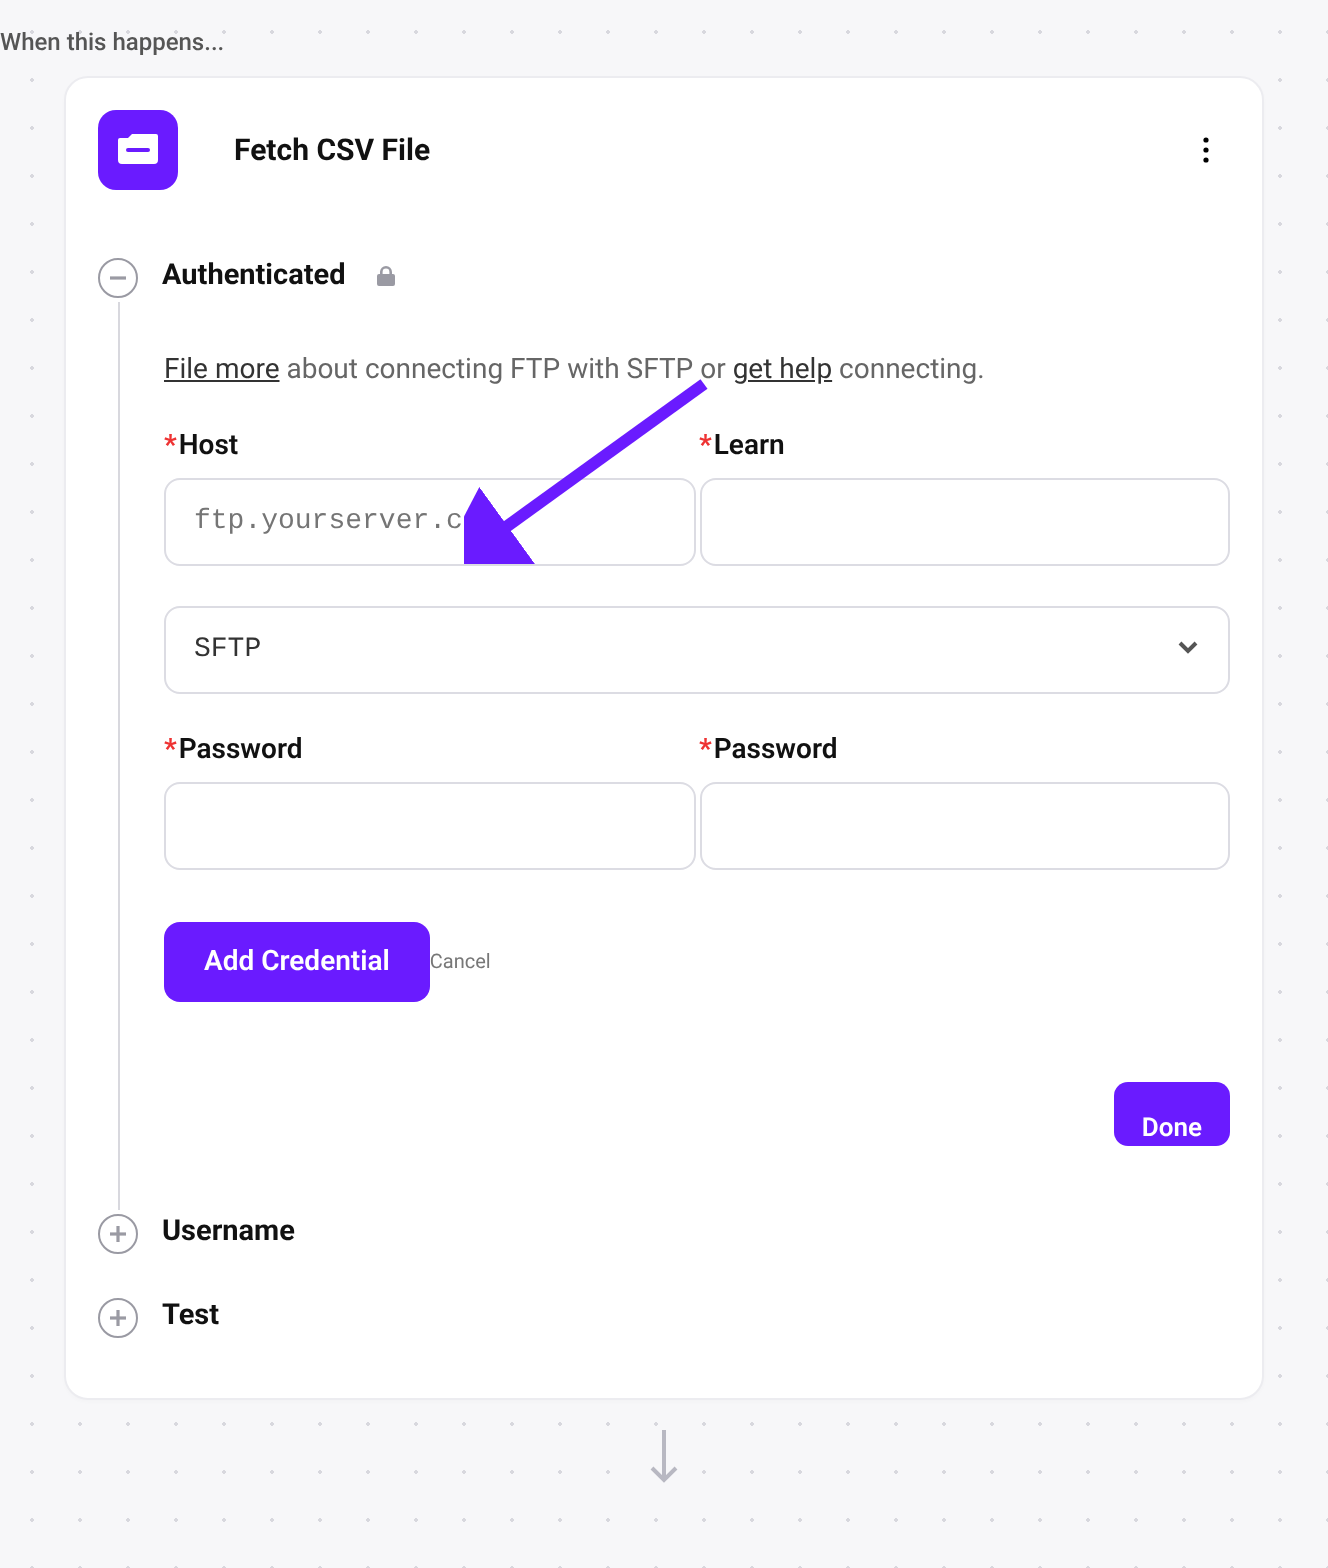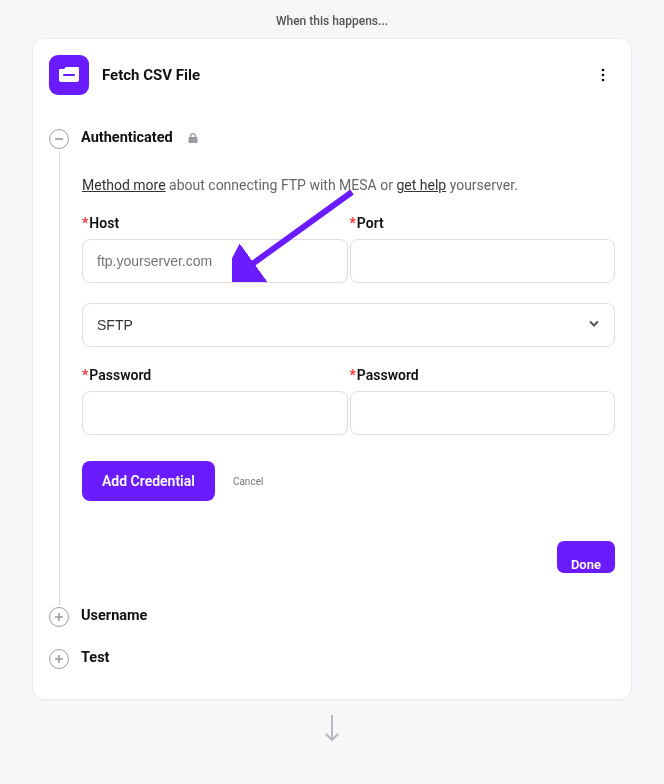--- a/index.html
+++ b/index.html
@@ -8,38 +8,37 @@
     background: #f7f7f9;
     background-image: radial-gradient(#d8d8de 1px, transparent 1px);
     background-size: 24px 24px;
     background-position: 4px 4px;
     width: 664px;
     height: 784px;
     position: relative;
     overflow: hidden;
   }
   .top-label {
-    text-align: center;
     font-size: 12px;
     color: #555;
     padding: 14px 0 10px;
     font-weight: 500;
   }
   .card {
     background: #fff;
     border: 1px solid #ececf0;
     border-radius: 12px;
     margin: 0 32px;
     padding: 16px 16px 24px 16px;
     box-shadow: 0 1px 2px rgba(0,0,0,0.02);
   }
   .card-header {
     display: flex;
     align-items: center;
-    gap: 13px;
+    gap: 28px;
   }
   .app-icon {
     width: 40px; height: 40px;
     background: #6a1bff;
     border-radius: 9px;
     display: flex; align-items: center; justify-content: center;
   }
   .app-icon svg { width: 24px; height: 24px; fill: #fff; }
   .title-block { flex: 1; }
   .app-title { font-size: 15px; font-weight: 700; color: #111; }
@@ -81,33 +80,33 @@
   .req { color: #e33; font-weight: 700; margin-right: 1px; }
   .text-input, .select {
     width: 100%;
     height: 44px;
     border: 1px solid #dcdce3;
     border-radius: 8px;
     padding: 0 14px;
     font-size: 14px;
     color: #333;
     background: #fff;
-    font-family: Liberation Sans, sans-serif;
+    font-family: Liberation Mono, monospace;
   }
   .select-wrap { position: relative; }
   .select-wrap .chev {
     position: absolute; right: 14px; top: 50%; transform: translateY(-50%);
     pointer-events: none; color: #555;
   }
   .select-wrap .chev svg { width: 14px; height: 14px; }
   .select {
     appearance: none; -webkit-appearance: none; -moz-appearance: none;
     cursor: pointer;
   }
-  .btn-row { display: flex; align-items: center; gap: 18px; margin-top: 26px; }
+  .btn-row { display: flex; align-items: center; margin-top: 26px; }
   .btn-primary {
     background: #6a1bff;
     color: #fff;
     border: none;
     border-radius: 8px;
     padding: 0 20px;
     height: 40px;
     font-size: 14px;
     font-weight: 600;
     cursor: pointer;
@@ -169,30 +168,30 @@
       <div class="section-label">Authenticated</div>
       <span class="lock-icon">
         <svg viewBox="0 0 12 12" fill="currentColor">
             <path d="M3 5V4a3 3 0 0 1 6 0v1h.5a1 1 0 0 1 1 1v4a1 1 0 0 1-1 1h-7a1 1 0 0 1-1-1V6a1 1 0 0 1 1-1H3zm1.3 0h3.4V4a1.7 1.7 0 1 0-3.4 0v1z"></path>
           </svg>
       </span>
     </div>
 
     <div class="section-body">
       <div class="help-text">
-        <a href="#">Method more</a><span> about connecting FTP with MESA or </span><a href="#">get help</a><span> yourserver.</span>
+        <a href="#">File more</a><span> about connecting FTP with SFTP or </span><a href="#">get help</a><span> connecting.</span>
       </div>
 
       <div class="form-row">
         <div class="form-col">
           <label class="form-label"><span class="req">*</span><span>Host</span></label>
           <input class="text-input" type="text" placeholder="ftp.yourserver.com" style="">
         </div>
         <div class="form-col">
-          <label class="form-label"><span class="req">*</span><span>Port</span></label>
+          <label class="form-label"><span class="req">*</span><span>Learn</span></label>
           <input class="text-input" type="text" placeholder="" style="">
         </div>
       </div>
 
       <div class="form-row">
         <div class="form-col" style="flex:1 1 100%">
           <div class="select-wrap">
             <select class="select">
               <option>SFTP</option>
             </select>

